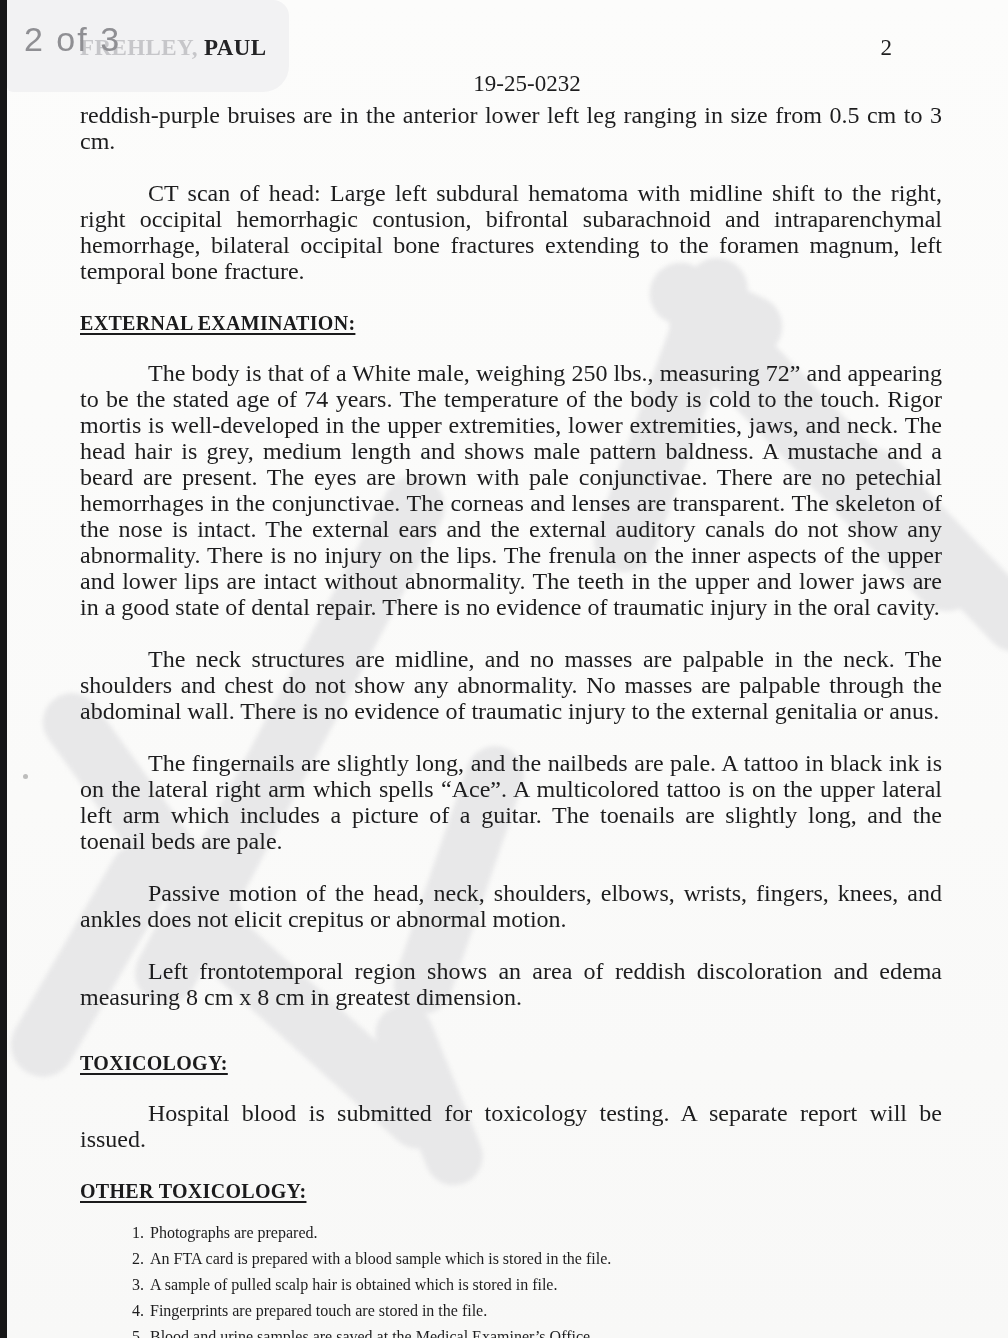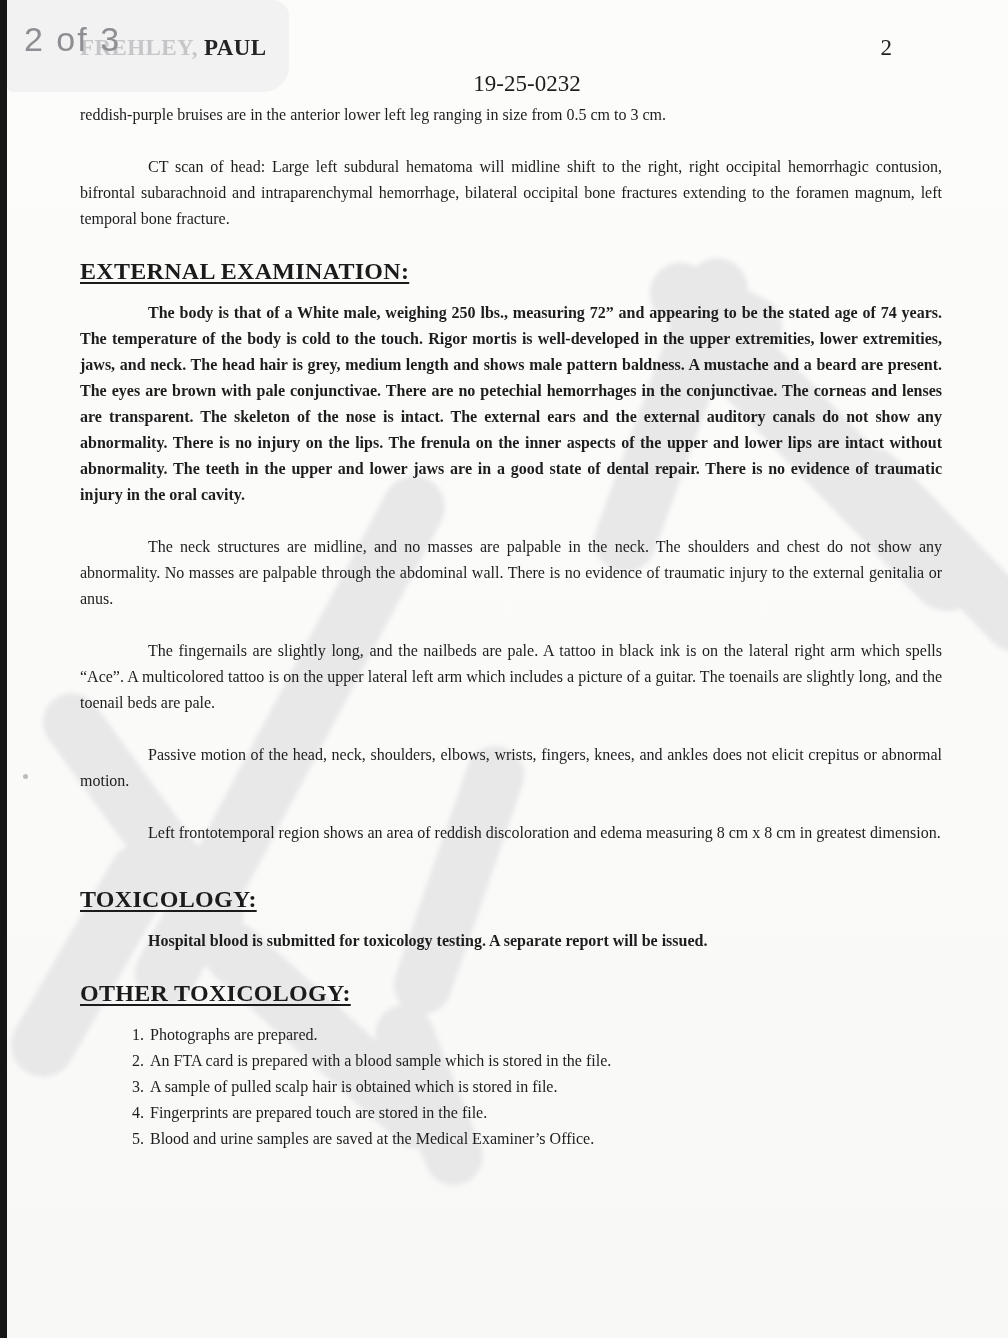--- a/index.html
+++ b/index.html
@@ -33,28 +33,28 @@
              font-family:"Liberation Sans", sans-serif;font-size:34px;line-height:1;
              color:#8f8f93;letter-spacing:2px;}
   
   .doc{position:relative;z-index:2;padding:34px 66px 0 80px;}
   .hdr{position:relative;height:28px;font-size:23px;line-height:28px;}
   .nm{letter-spacing:.4px;font-weight:700;}
   .nm .ob{color:#c6c6c9;}
   .nm .cl{color:#232325;margin-left:6px;}
   .case{position:absolute;left:50%;transform:translateX(-50%);margin-left:16px;top:0;margin-top:36px;}
   .pgnum{position:absolute;right:50px;top:0;}
-  .doc-body p.para{margin:26px 0 0 0;font-size:16px;line-height:26px;text-align:justify;color:#1d1d1e;}
+  .doc-body p.para{margin:26px 0 0 0;font-size:24px;line-height:26px;text-align:justify;color:#1d1d1e;}
   .doc-body > p.para:first-child{margin-top:40px;}
   .doc-body p.ind{text-indent:68px;}
-  .doc-body h2.sec{margin:26px 0 0 0;font-size:24px;line-height:26px;font-weight:700;
+  .doc-body h2.sec{margin:26px 0 0 0;font-size:20px;line-height:26px;font-weight:700;
       letter-spacing:.3px;color:#1b1b1c;
       text-decoration:underline;text-underline-offset:3px;text-decoration-thickness:2px;}
   .doc-body h2.sec.wide{margin-top:40px;}
-  .doc-body h2.sec + p.para{margin-top:16px;font-weight:bold;}
+  .doc-body h2.sec + p.para{margin-top:24px;}
   .doc-body ol{margin:16px 0 1px 0;padding-left:68px;font-size:16px;line-height:26px;color:#1d1d1e;}
   .doc-body ol li{padding-left:2px;}
   .speck{position:absolute;left:23px;top:774px;width:5px;height:5px;border-radius:50%;
          background:#8a8a8a;opacity:.55;z-index:2;}
 </style>
 </head>
 <body>
 
 <div class="page">
 
@@ -74,21 +74,21 @@
   <div class="badge"></div>
 
   <div class="doc">
     <div class="hdr">
       <span class="nm"><span class="ob">FREHLEY,</span><span class="cl">PAUL</span></span>
       <span class="case">19-25-0232</span>
       <span class="pgnum">2</span>
     </div>
     <div class="doc-body">
         <p class="para">reddish-purple bruises are in the anterior lower left leg ranging in size from 0.5 cm to 3 cm.</p>
-        <p class="para ind">CT scan of head: Large left subdural hematoma will midline shift to the right, right occipital hemorrhagic contusion, bifrontal subarachnoid and intraparenchymal hemorrhage, bilateral occipital bone fractures extending to the foramen magnum, left temporal bone fracture.</p>
+        <p class="para ind">CT scan of head: Large left subdural hematoma with midline shift to the right, right occipital hemorrhagic contusion, bifrontal subarachnoid and intraparenchymal hemorrhage, bilateral occipital bone fractures extending to the foramen magnum, left temporal bone fracture.</p>
         <h2 class="sec">EXTERNAL EXAMINATION:</h2>
         <p class="para ind">The body is that of a White male, weighing 250 lbs., measuring 72” and appearing to be the stated age of 74 years. The temperature of the body is cold to the touch. Rigor mortis is well-developed in the upper extremities, lower extremities, jaws, and neck. The head hair is grey, medium length and shows male pattern baldness. A mustache and a beard are present. The eyes are brown with pale conjunctivae. There are no petechial hemorrhages in the conjunctivae. The corneas and lenses are transparent. The skeleton of the nose is intact. The external ears and the external auditory canals do not show any abnormality. There is no injury on the lips. The frenula on the inner aspects of the upper and lower lips are intact without abnormality. The teeth in the upper and lower jaws are in a good state of dental repair. There is no evidence of traumatic injury in the oral cavity.</p>
         <p class="para ind">The neck structures are midline, and no masses are palpable in the neck. The shoulders and chest do not show any abnormality. No masses are palpable through the abdominal wall. There is no evidence of traumatic injury to the external genitalia or anus.</p>
         <p class="para ind">The fingernails are slightly long, and the nailbeds are pale. A tattoo in black ink is on the lateral right arm which spells “Ace”. A multicolored tattoo is on the upper lateral left arm which includes a picture of a guitar. The toenails are slightly long, and the toenail beds are pale.</p>
         <p class="para ind">Passive motion of the head, neck, shoulders, elbows, wrists, fingers, knees, and ankles does not elicit crepitus or abnormal motion.</p>
         <p class="para ind">Left frontotemporal region shows an area of reddish discoloration and edema measuring 8 cm x 8 cm in greatest dimension.</p>
         <h2 class="sec wide">TOXICOLOGY:</h2>
         <p class="para ind">Hospital blood is submitted for toxicology testing. A separate report will be issued.</p>
         <h2 class="sec">OTHER TOXICOLOGY:</h2>
         <ol>

